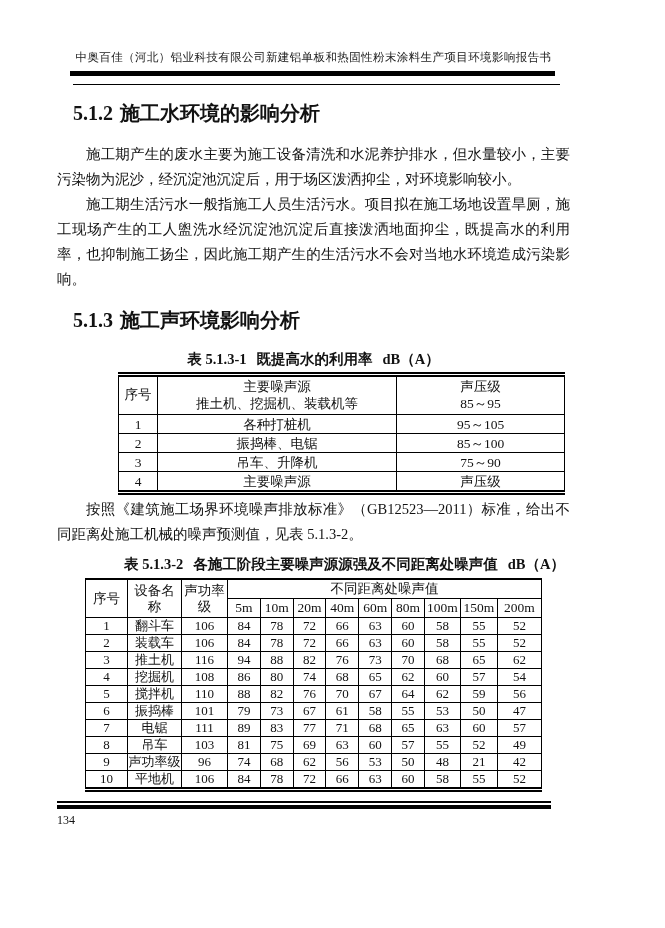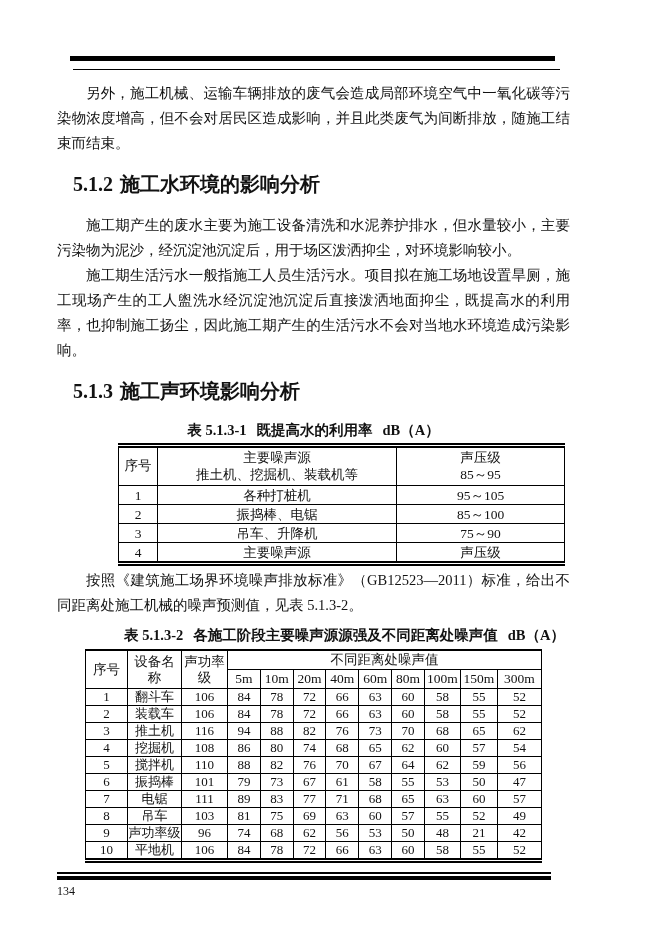--- a/index.html
+++ b/index.html
@@ -44,27 +44,27 @@
   .footer-rule-thin { height:1.5px; background:#000; width:494px; margin-top:9px; }
   .footer-bar-thick { height:4.5px; background:#000; width:494px; margin-top:2px; }
   .pageno { font-size:12px; line-height:14px; margin-top:4px; }
 </style>
 </head>
 <body>
 
 <div class="page">
 
   <div class="doc-header">
+    <div class="doc-header-title">中奥百佳（河北）铝业科技有限公司新建铝单板和热固性粉末涂料生产项目环境影响报告书</div>
     <div class="header-bar-thick"></div>
     <div class="header-rule-thin"></div>
   </div>
 
   <div class="body-text">
 
-    <p class="p">另外，施工机械、运输车辆排放的废气会造成局部环境空气中一氧化碳等污染物浓度增高，但不会对居民区造成影响，并且此类废气为间断排放，随施工结束而结束。</p>
 
     <p class="h"><span class="hnum">5.1.2</span><span>施工水环境的影响分析</span></p>
 
     <p class="p">施工期产生的废水主要为施工设备清洗和水泥养护排水，但水量较小，主要污染物为泥沙，经沉淀池沉淀后，用于场区泼洒抑尘，对环境影响较小。</p>
     <p class="p">施工期生活污水一般指施工人员生活污水。项目拟在施工场地设置旱厕，施工现场产生的工人盥洗水经沉淀池沉淀后直接泼洒地面抑尘，既提高水的利用率，也抑制施工扬尘，因此施工期产生的生活污水不会对当地水环境造成污染影响。</p>
 
     <p class="h"><span class="hnum">5.1.3</span><span>施工声环境影响分析</span></p>
 
 
     <div class="cap cap1">
@@ -144,21 +144,21 @@
         </tr>
         <tr>
             <th>5m</th>
             <th>10m</th>
             <th>20m</th>
             <th>40m</th>
             <th>60m</th>
             <th>80m</th>
             <th>100m</th>
             <th>150m</th>
-            <th>300m</th>
+            <th>200m</th>
           </tr>
       </thead>
       <tbody>
           <tr>
             <td>1</td>
             <td>翻斗车</td>
             <td>106</td>
             <td>84</td>
             <td>78</td>
             <td>72</td>

